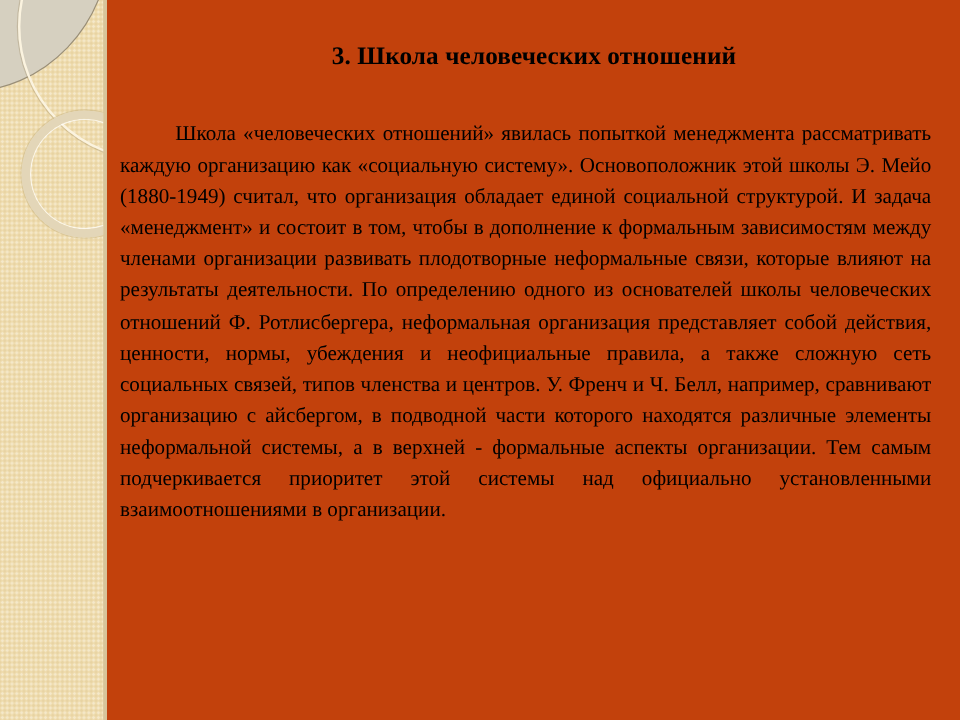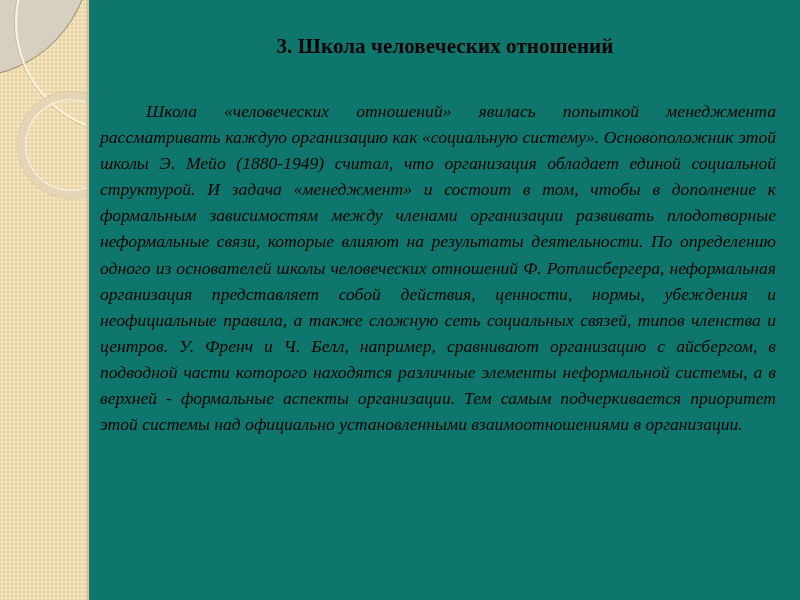--- a/index.html
+++ b/index.html
@@ -7,21 +7,21 @@
       padding: 0;
       width: 800px;
       height: 600px;
       overflow: hidden;
       background: #ffffff;
     }
     .slide {
       position: relative;
       width: 800px;
       height: 600px;
-      background: #0f766e;
+      background: #c2410c;
     }
     .side-panel {
       position: absolute;
       left: 0;
       top: 0;
       width: 86px;
       height: 600px;
       background-color: #efdcae;
       background-image:
         radial-gradient(rgba(255,255,255,0.35) 1px, transparent 1.2px),
@@ -79,21 +79,20 @@
       left: 100px;
       top: 98px;
       width: 676px;
       font-family: "Liberation Serif", serif;
       font-size: 17.6px;
       line-height: 26.1px;
       color: #000000;
       text-align: justify;
       margin: 0;
       text-indent: 46px;
-      font-style: italic;
     }
   </style>
 </head>
 <body>
 
 <div class="slide">
   <div class="side-panel">
     <div class="gray-lens"></div>
     <div class="ring-large"></div>
     <div class="ring-small"></div>

